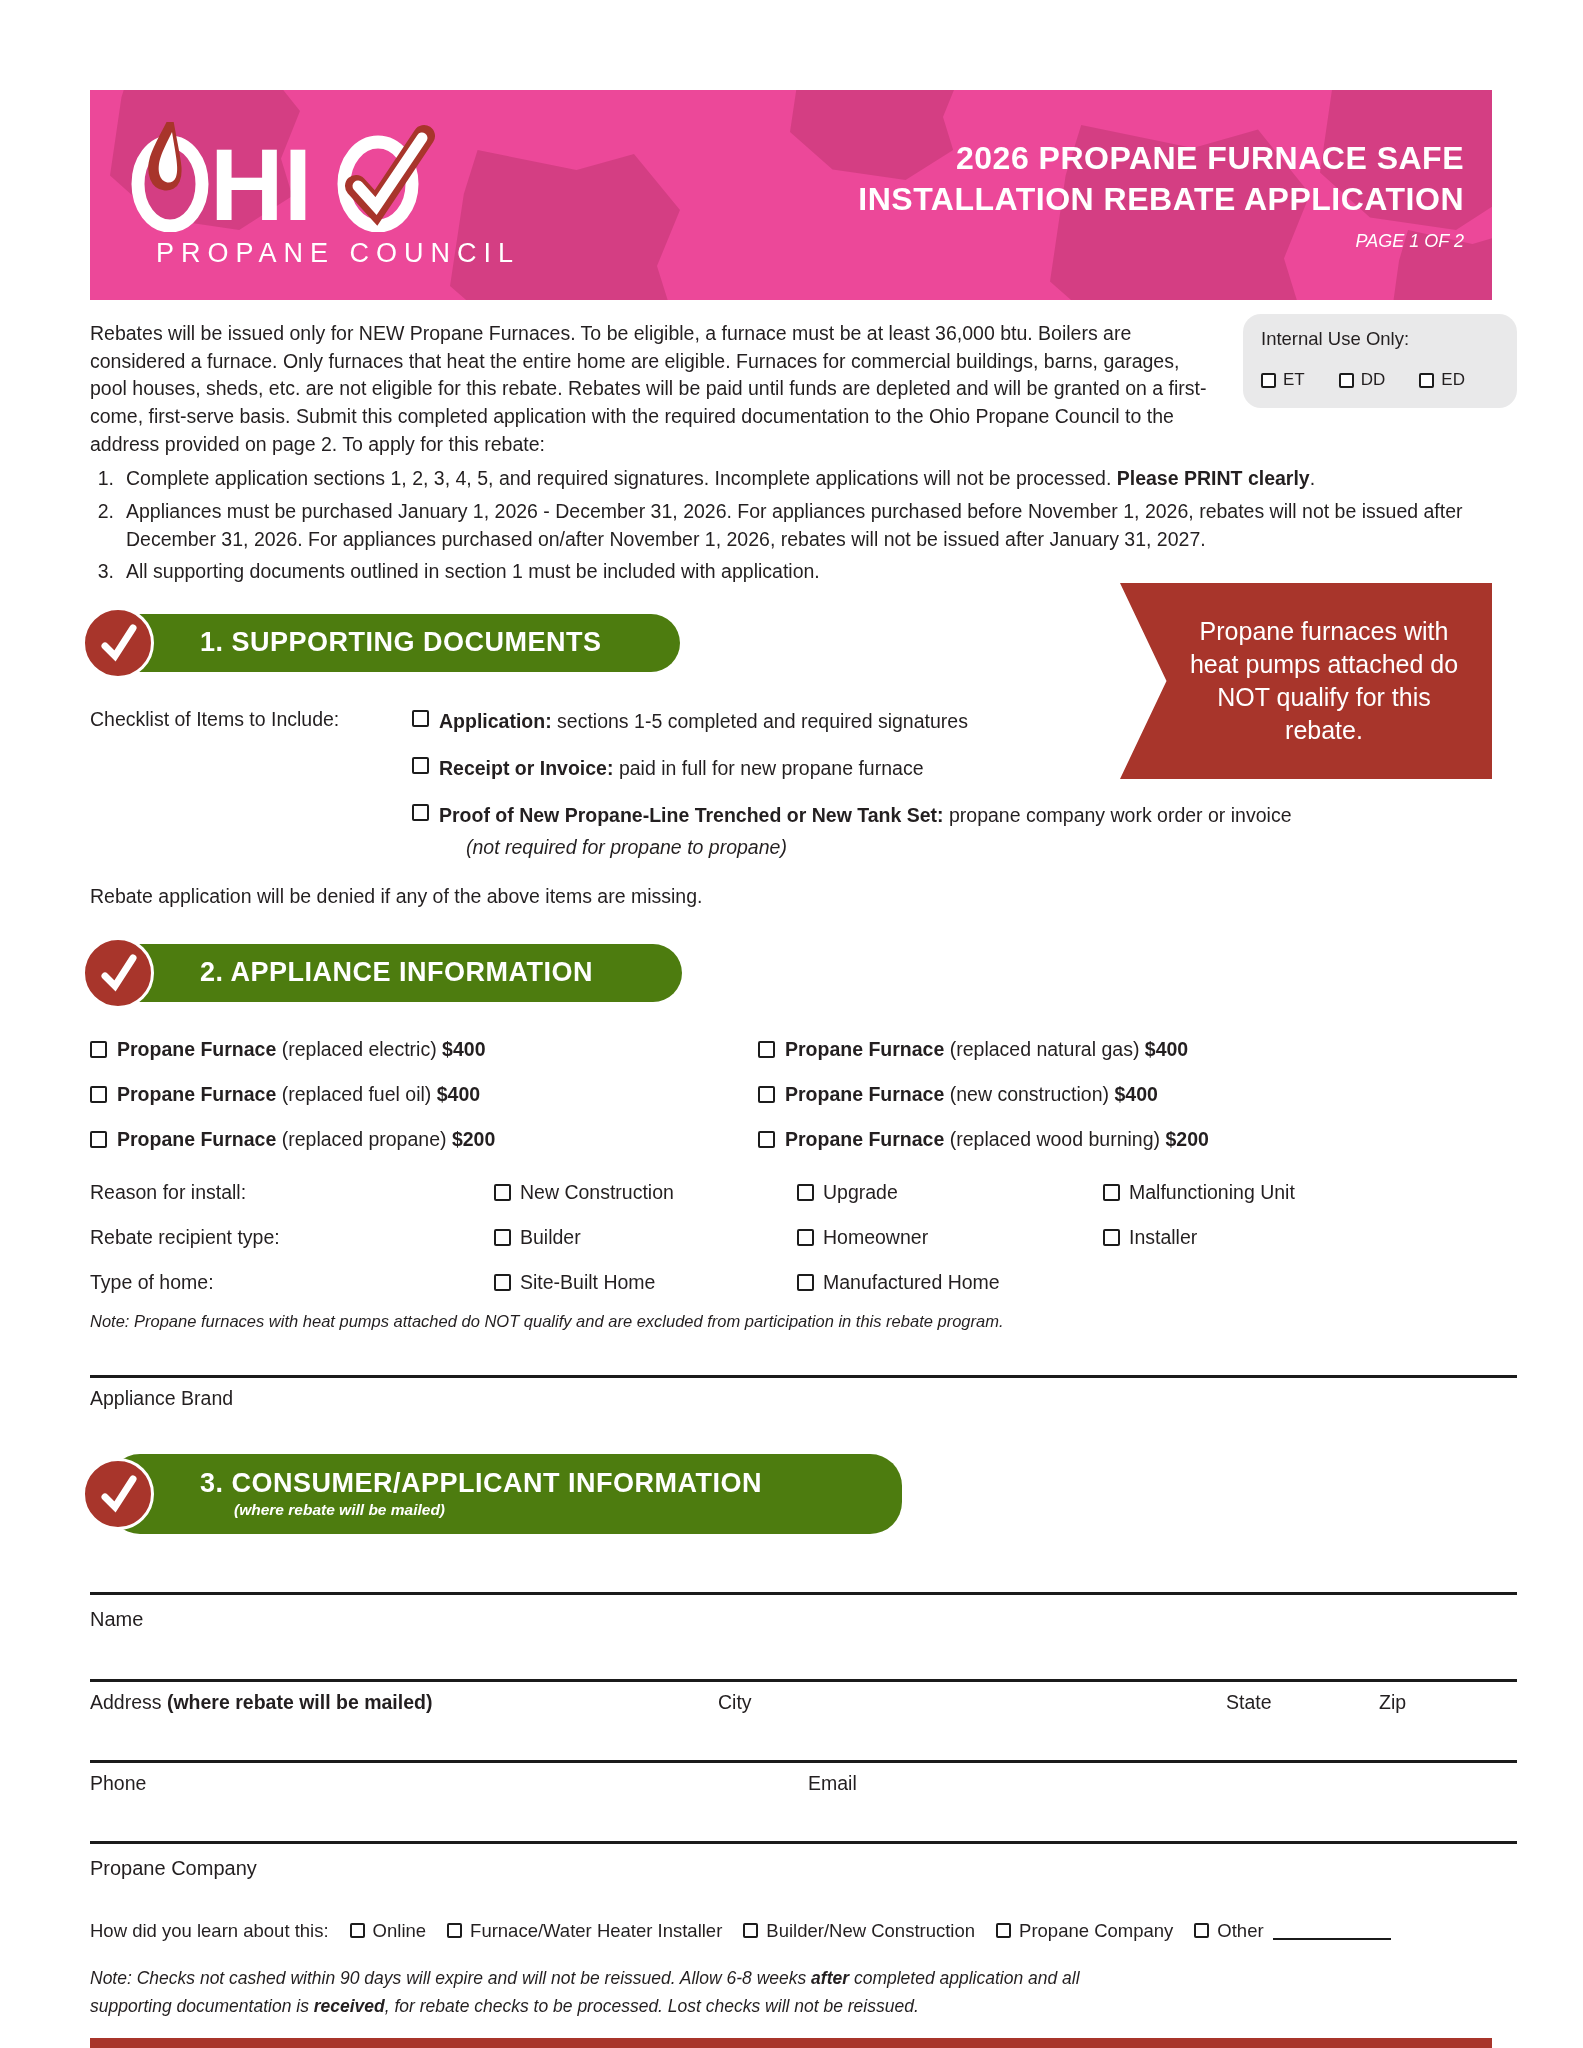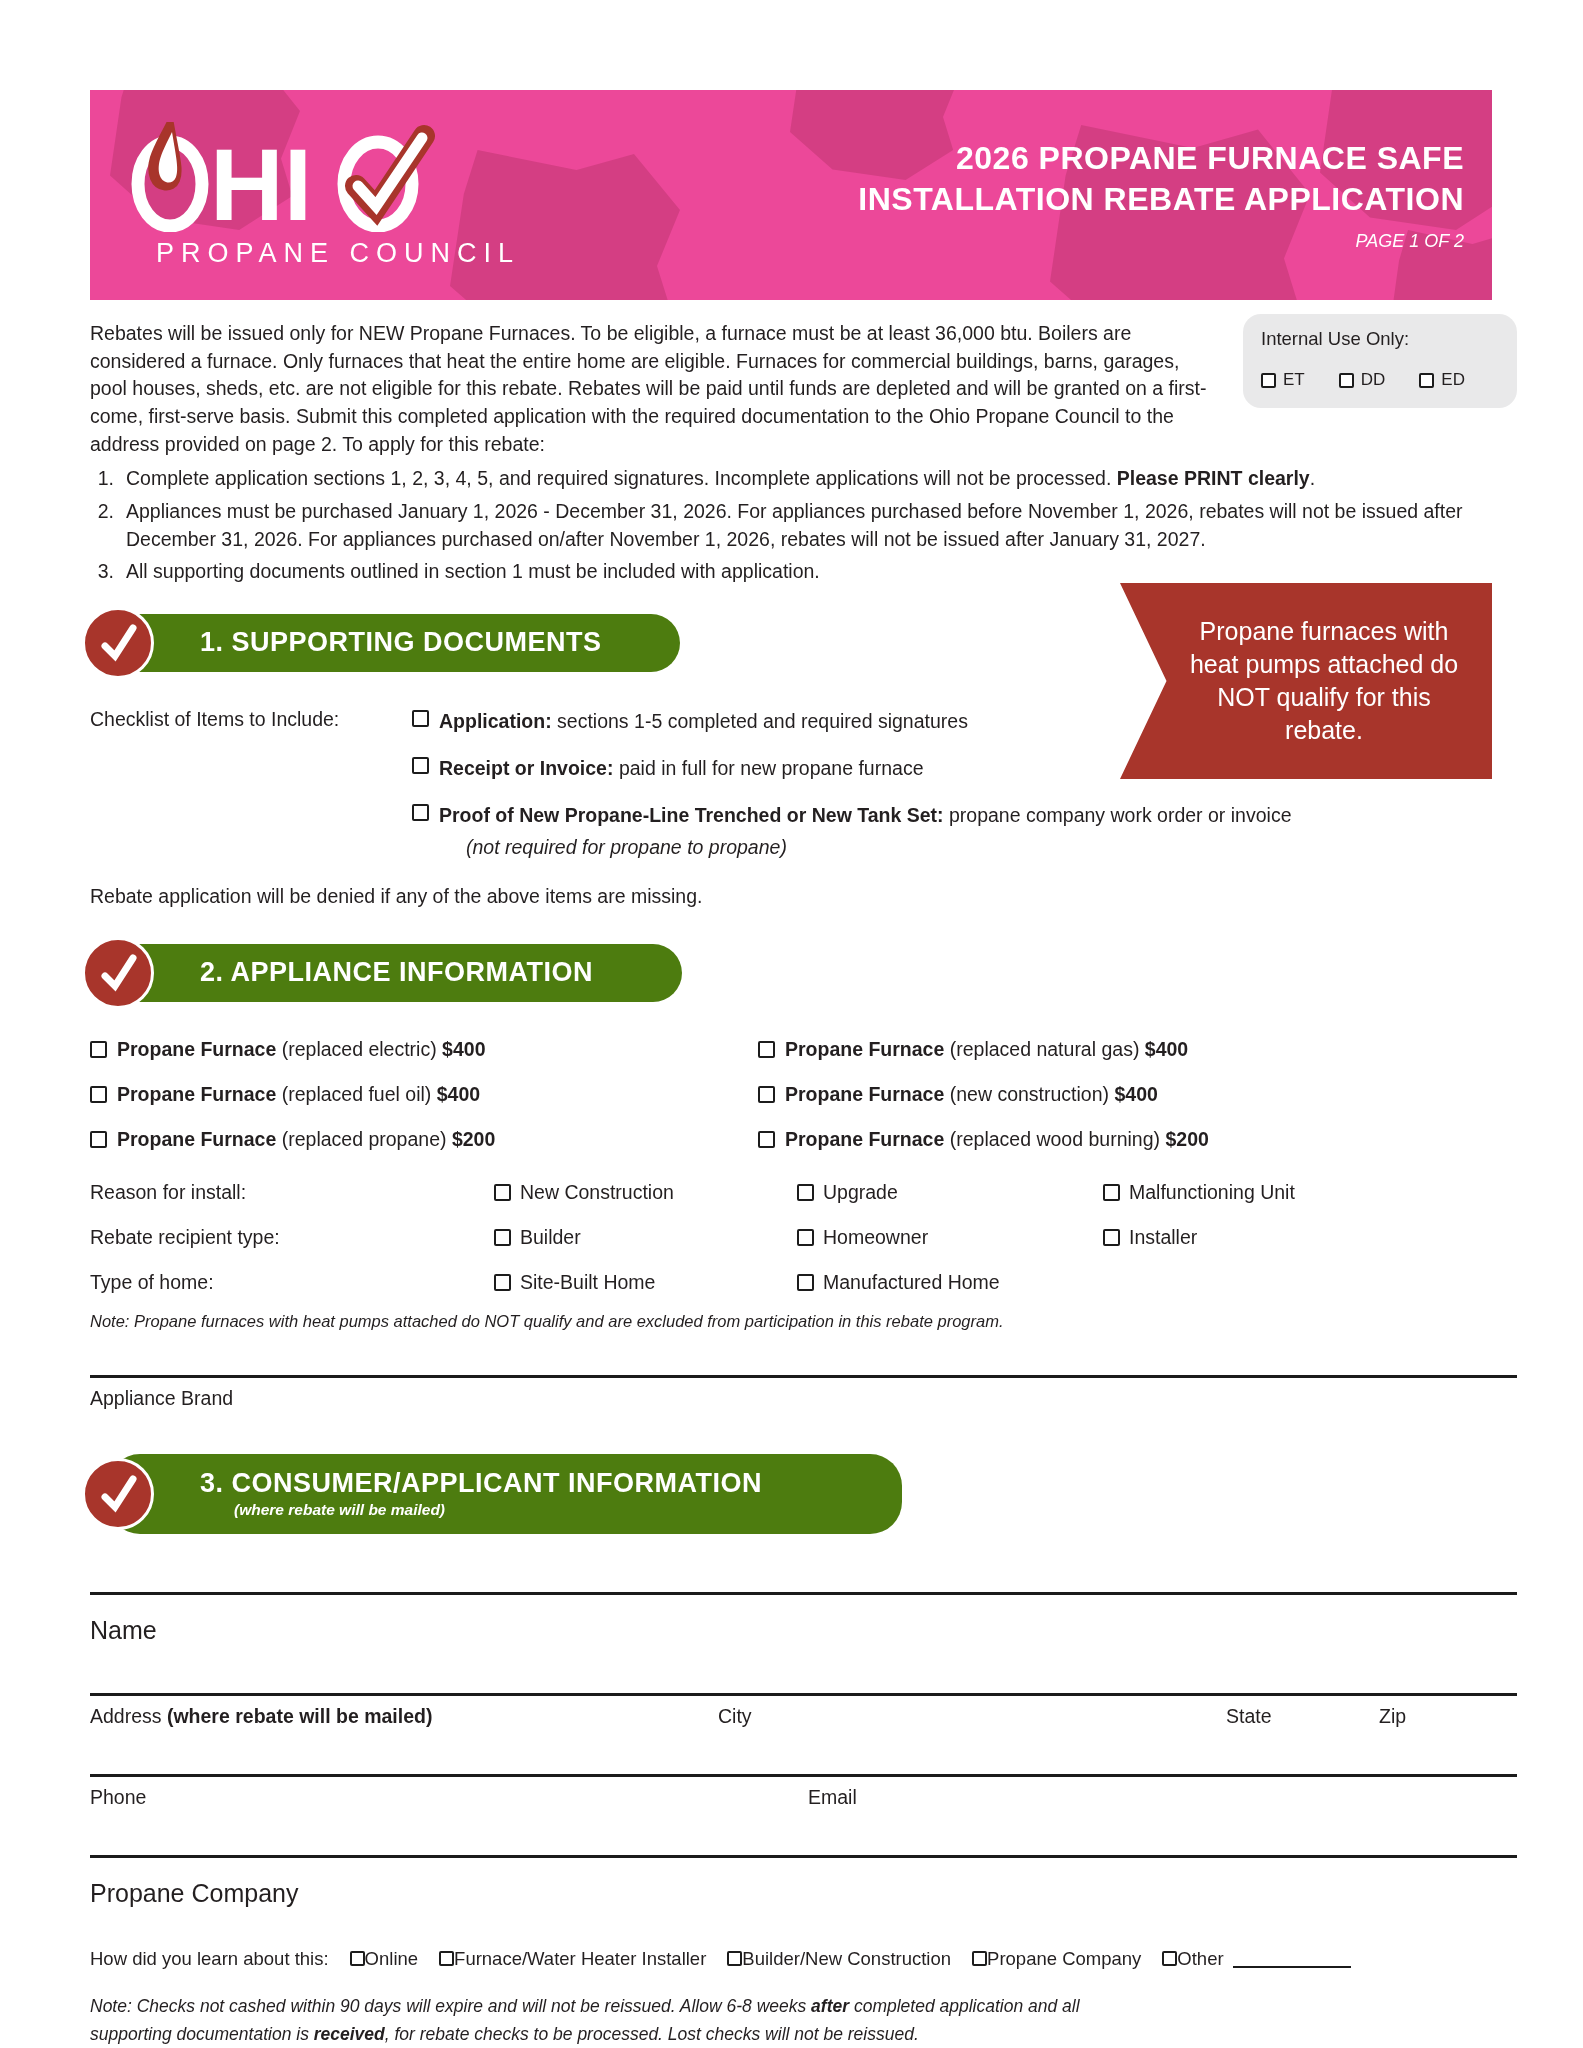--- a/index.html
+++ b/index.html
@@ -71,25 +71,25 @@
   .appl { display:flex; align-items:center; gap:10px; }
   .q-row { display:grid; grid-template-columns:404px 303px 306px 1fr; align-items:center;
            margin-top:22px; font-size:19.5px; }
   .q-opt { display:flex; align-items:center; gap:9px; }
   .note-it { margin-top:18px; font-style:italic; font-size:16.5px; }
   .rule { height:3px; background:#1b1b1b; }
   .brand-rule { margin-top:44px; }
   .brand-labels { display:grid; grid-template-columns:555px 1fr; padding-top:9px; font-size:19.5px; }
 
   
-  .f-label { padding-top:21px; font-size:25px; }
+  .f-label { padding-top:13px; font-size:20px; }
   .addr-grid { display:grid; grid-template-columns:628px 508px 153px 1fr; padding-top:9px; font-size:19.5px; }
   .pe-grid { display:grid; grid-template-columns:718px 1fr; padding-top:9px; font-size:19.5px; }
   .learn-row { margin-top:40px; display:flex; align-items:center; gap:21px; font-size:18.5px; flex-wrap:nowrap; }
-  .learn-opt { display:flex; align-items:center; white-space:nowrap; }
+  .learn-opt { display:flex; align-items:center; gap:8px; white-space:nowrap; }
   .other-line { width:118px; height:2px; background:#1b1b1b; margin-left:-12px; align-self:flex-end; margin-bottom:2px; }
   .note3 { margin-top:22px; font-style:italic; font-size:17.5px; line-height:1.6; max-width:1030px; }
 
   
   .footer { margin-top:18px; margin-right:25px; height:57px; background:#a8352b;
             display:flex; align-items:center; justify-content:center; }
   .footer-text { color:#ffffff; font-weight:bold; font-size:26px; letter-spacing:0.5px; }
 
   .b { font-weight:bold; }
 </style>

